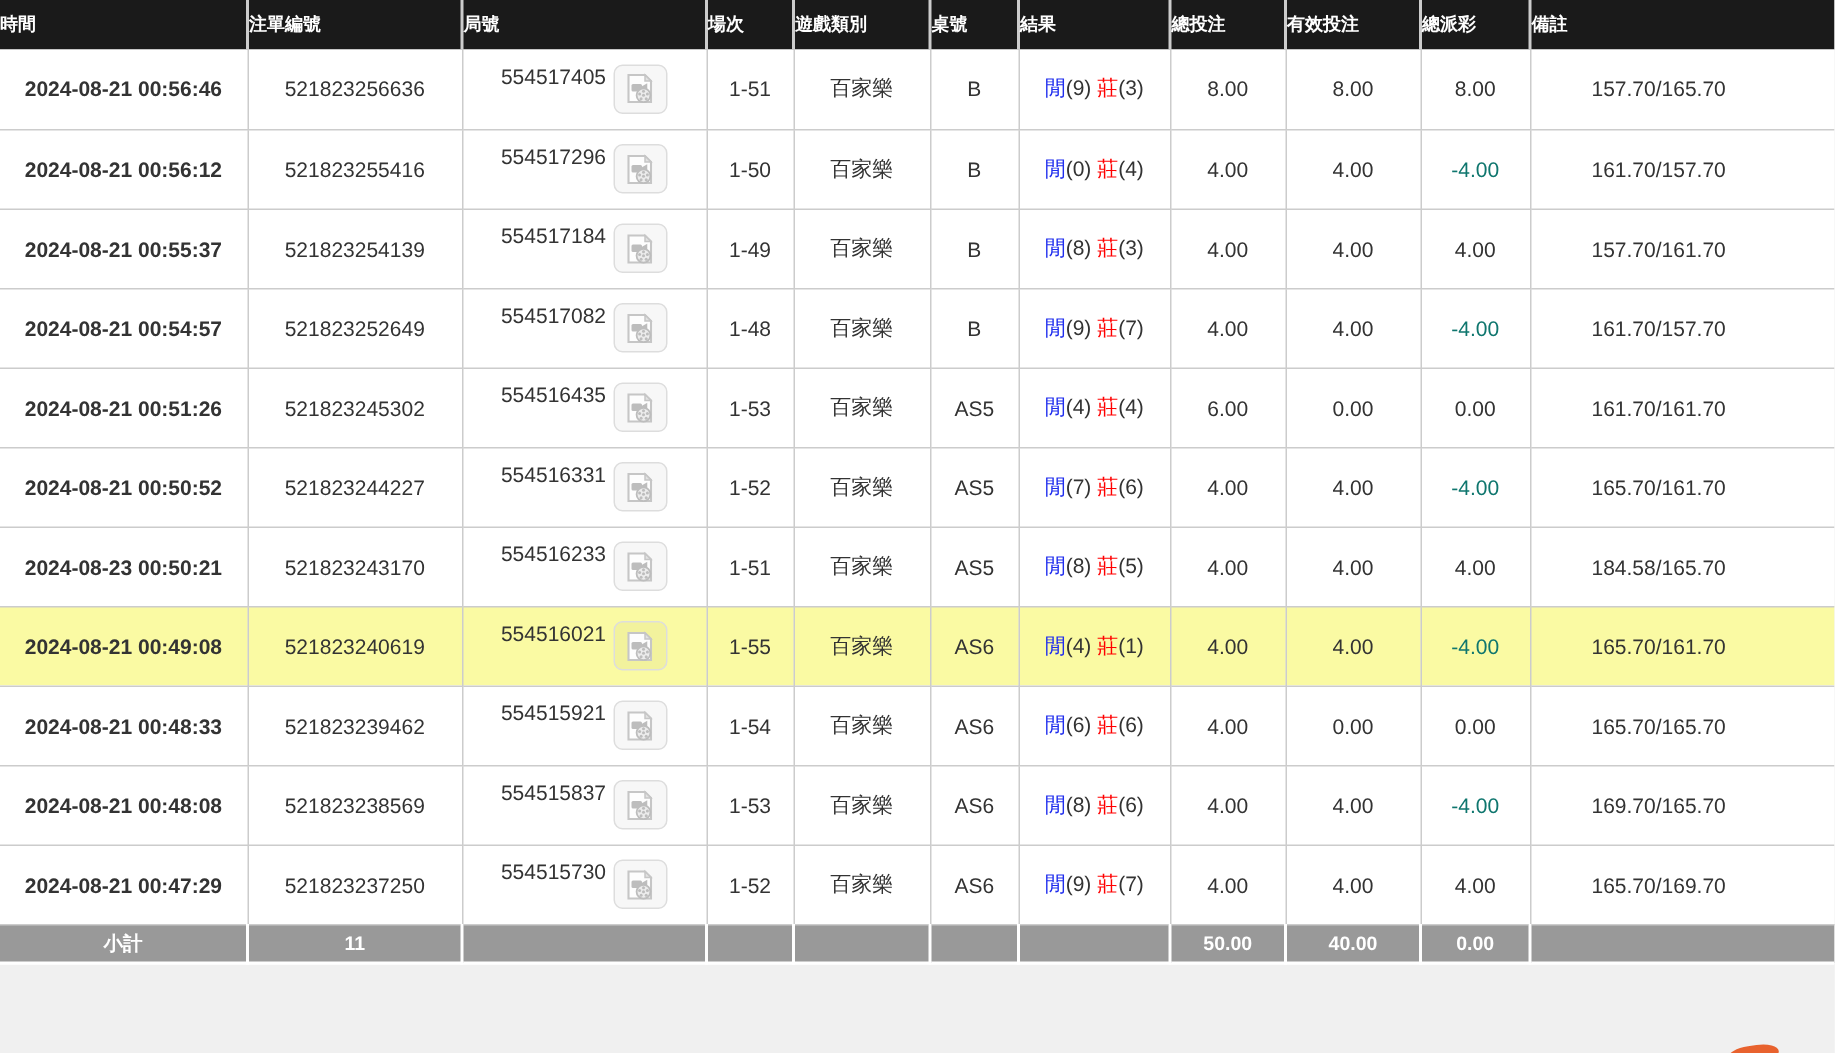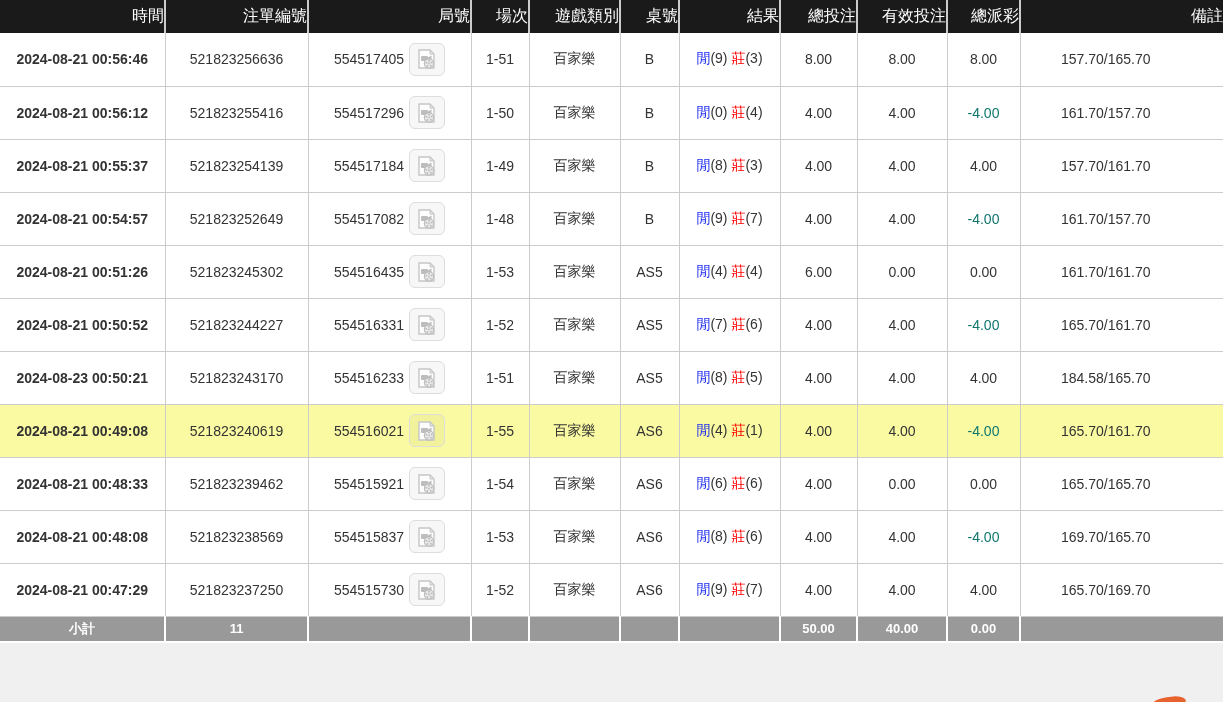--- a/index.html
+++ b/index.html
@@ -1,39 +1,39 @@
 <!DOCTYPE html>
 <html><head>
 <meta charset="utf-8">
 <style>
   * { margin:0; padding:0; box-sizing:border-box; }
   html,body { width:1223px; height:702px; background:#f0f0f0; overflow:hidden;
               font-family:"Liberation Sans","DejaVu Sans",sans-serif; }
   table { width:1223px; border-collapse:collapse; table-layout:fixed; background:#fff; }
 
   
-  thead th { background:#1a1a1a; color:#fff; font-size:16px; font-weight:normal;
-             height:33px; text-align:right; border-left:2px solid #cccccc; }
+  thead th { background:#1a1a1a; color:#fff; font-size:12px; font-weight:bold;
+             height:33px; text-align:left; border-left:2px solid #cccccc; }
   thead th:first-child { border-left:none; }
 
   
   tbody.data td { height:53px; border:1px solid #ccc; text-align:center;
                   font-size:14px; color:#333; background:#fff; vertical-align:middle; }
   tbody.data tr td:first-child { border-left:none;font-weight:bold; }
   tbody.data tr td:last-child  { border-right:none; }
   tbody.data tr:first-child td { border-top:none; }
   tbody.data tr.hl td { background:#fafaa3; }
 
   td.remark { text-align:right; padding-right:32px; }
   .blue-amt { color:#2f6be4; }
   td.payout.neg { color:#0f766e; }
   .res-player { color:#1f2dee; }
   .res-banker { color:#ff0000; }
   .res-score  { color:#333; }
-  .round-wrap { display:inline-flex; align-items:center; justify-content:center; gap:5px; }
+  .round-wrap { display:inline-flex; align-items:flex-start; justify-content:center; gap:5px; }
 
   .vid-btn { display:inline-flex; align-items:center; justify-content:center;
              width:36px; height:33px; border:1px solid #ddd; border-radius:6px;
              background:rgba(0,0,0,0.03); cursor:pointer; }
 
   
   tbody.summary td { background:#999999; color:#fff; font-size:13px; font-weight:bold;
                      text-align:center; height:26px; border:2px solid #fff; }
   tbody.summary tr:first-child td { border-top:1px solid #bbb; }
   tbody.summary tr td:first-child { border-left:none; }

